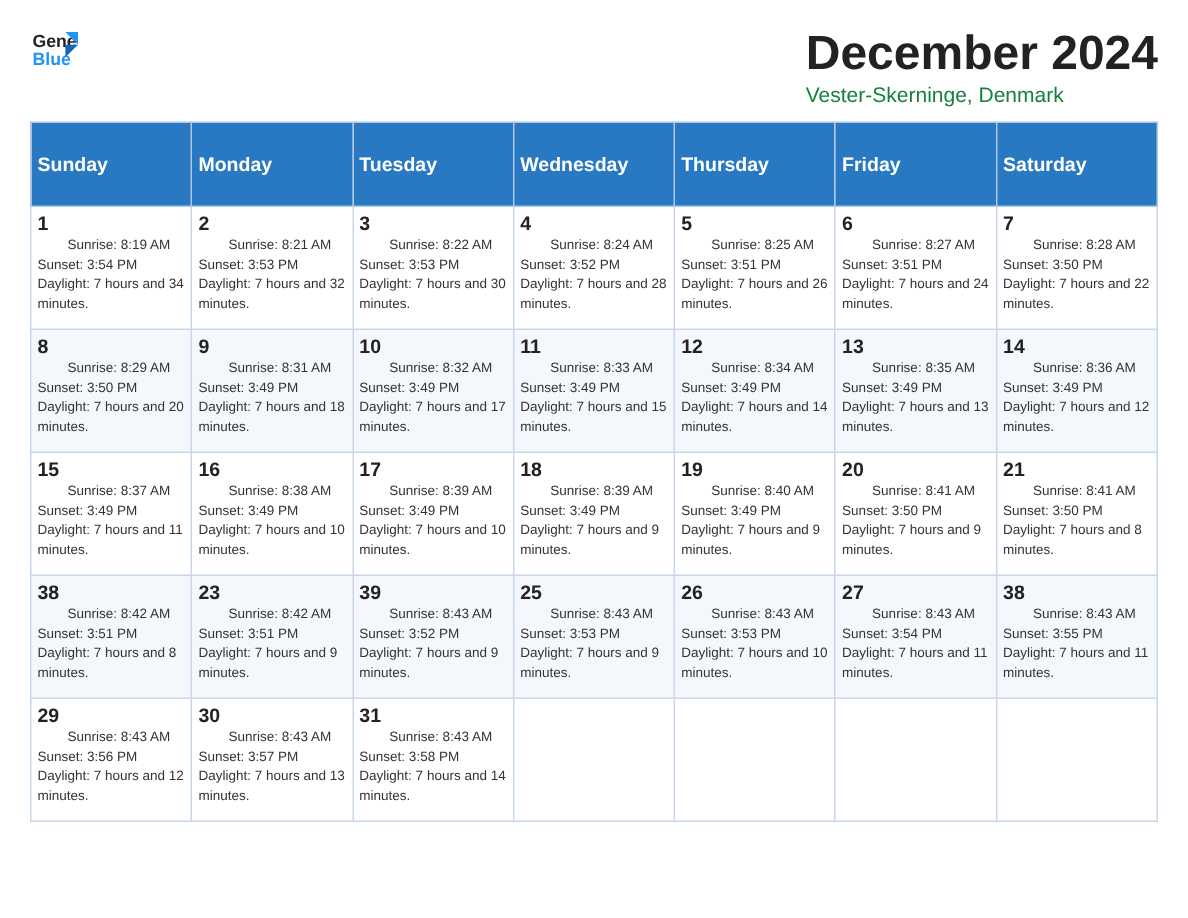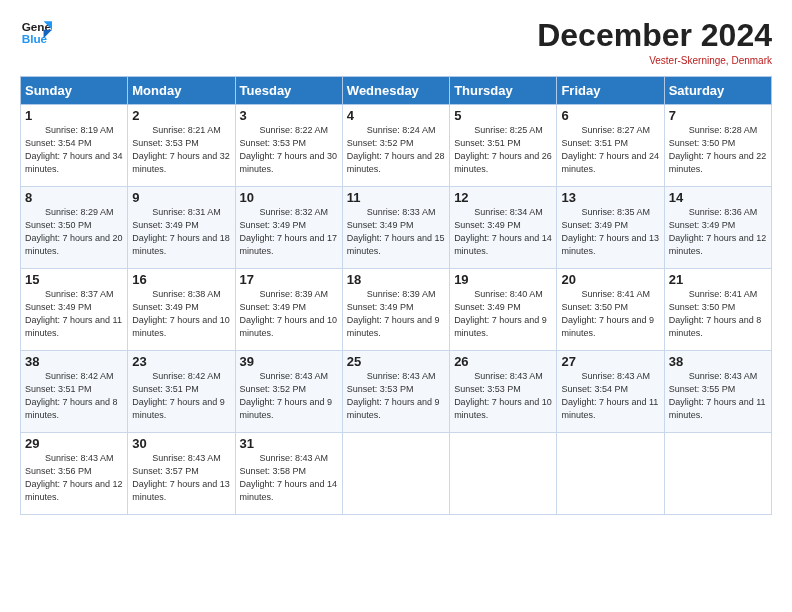--- a/index.html
+++ b/index.html
@@ -25,44 +25,44 @@
     .logo {
       display: flex;
       align-items: center;
       gap: 4px;
     }
     .logo-icon {
       width: 32px;
       height: 32px;
     }
     .title-block {
-      text-align: right;
+      text-align: left;
     }
     .month-title {
       font-size: 32px;
       font-weight: bold;
       color: #222;
       line-height: 1.1;
     }
     .location {
-      font-size: 10px;
-      color: #b91c1c;
+      font-size: 14px;
+      color: #15803d;
       margin-top: 2px;
     }
     .calendar {
       width: 100%;
       border-collapse: collapse;
       table-layout: fixed;
     }
     .calendar th {
       background: #2979c2;
       color: #fff;
       font-size: 13px;
       font-weight: bold;
-      padding: 6px 4px;
+      padding: 20px 4px;
       text-align: left;
       border: 1px solid #b0c8e8;
     }
     .calendar td {
       border: 1px solid #c8d8ea;
       vertical-align: top;
       padding: 3px 4px 3px 4px;
       font-size: 9.5px;
       color: #333;
       height: 82px;

